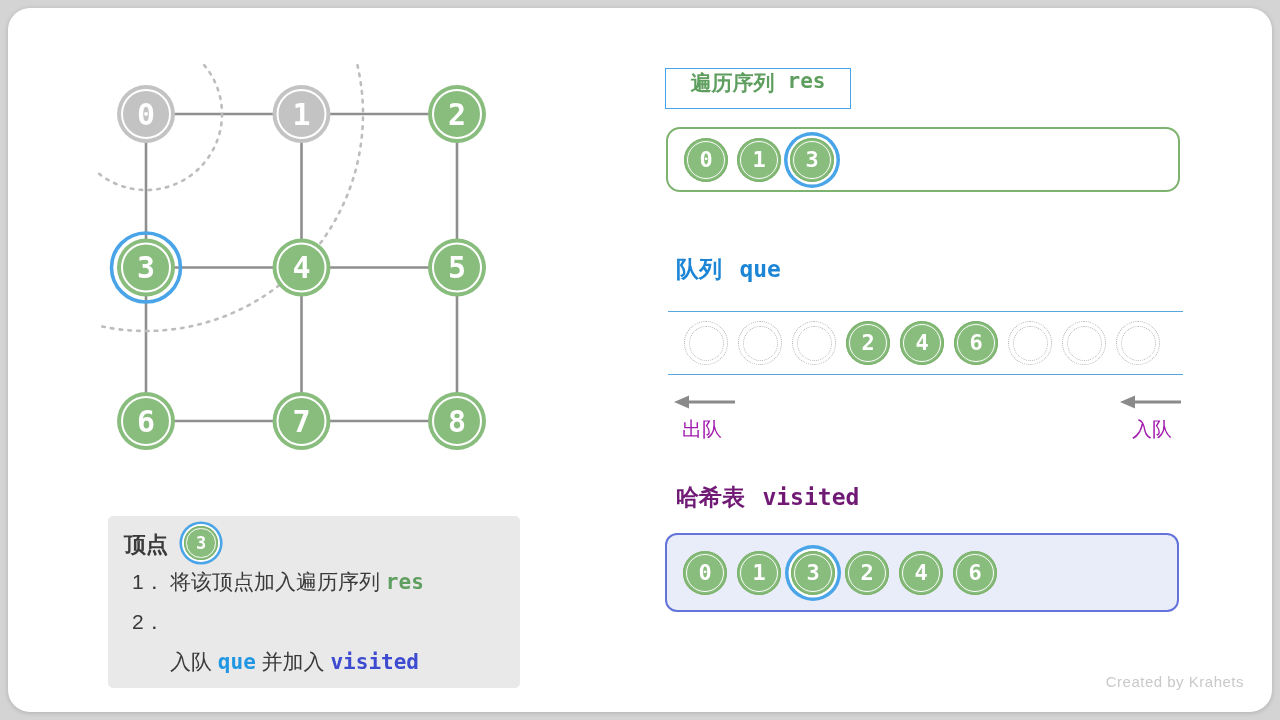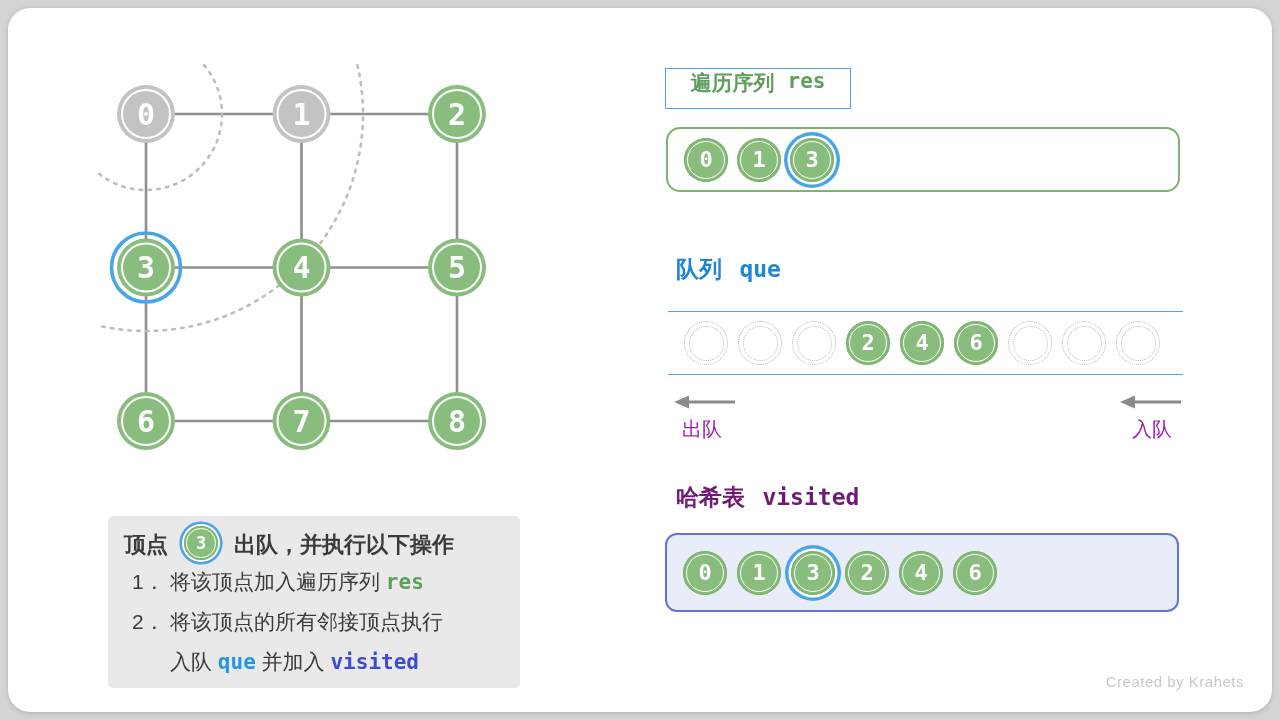--- a/index.html
+++ b/index.html
@@ -279,30 +279,28 @@
       <div class="circle highlight">3</div>
       <div class="circle">2</div>
       <div class="circle">4</div>
       <div class="circle">6</div>
     </div>
 
   <div class="note-box">
     <div class="note-title">
       <span>顶点</span>
       <span class="note-vertex">3</span>
-      <span>出队，并执行以下操作</span>
     </div>
     <div class="note-steps">
         <div class="note-line">
           <span class="note-num">1．</span>
           <span><span>将该顶点加入遍历序列 </span><span class="code-green">res</span></span>
         </div>
         <div class="note-line">
           <span class="note-num">2．</span>
-          <span><span>将该顶点的所有邻接顶点执行</span></span>
         </div>
         <div class="note-line">
           <span class="note-num"></span>
           <span><span>入队 </span><span class="code-blue">que</span><span> 并加入 </span><span class="code-indigo">visited</span></span>
         </div>
       </div>
   </div>
 
   <div class="watermark">Created by Krahets</div>
 </div>

